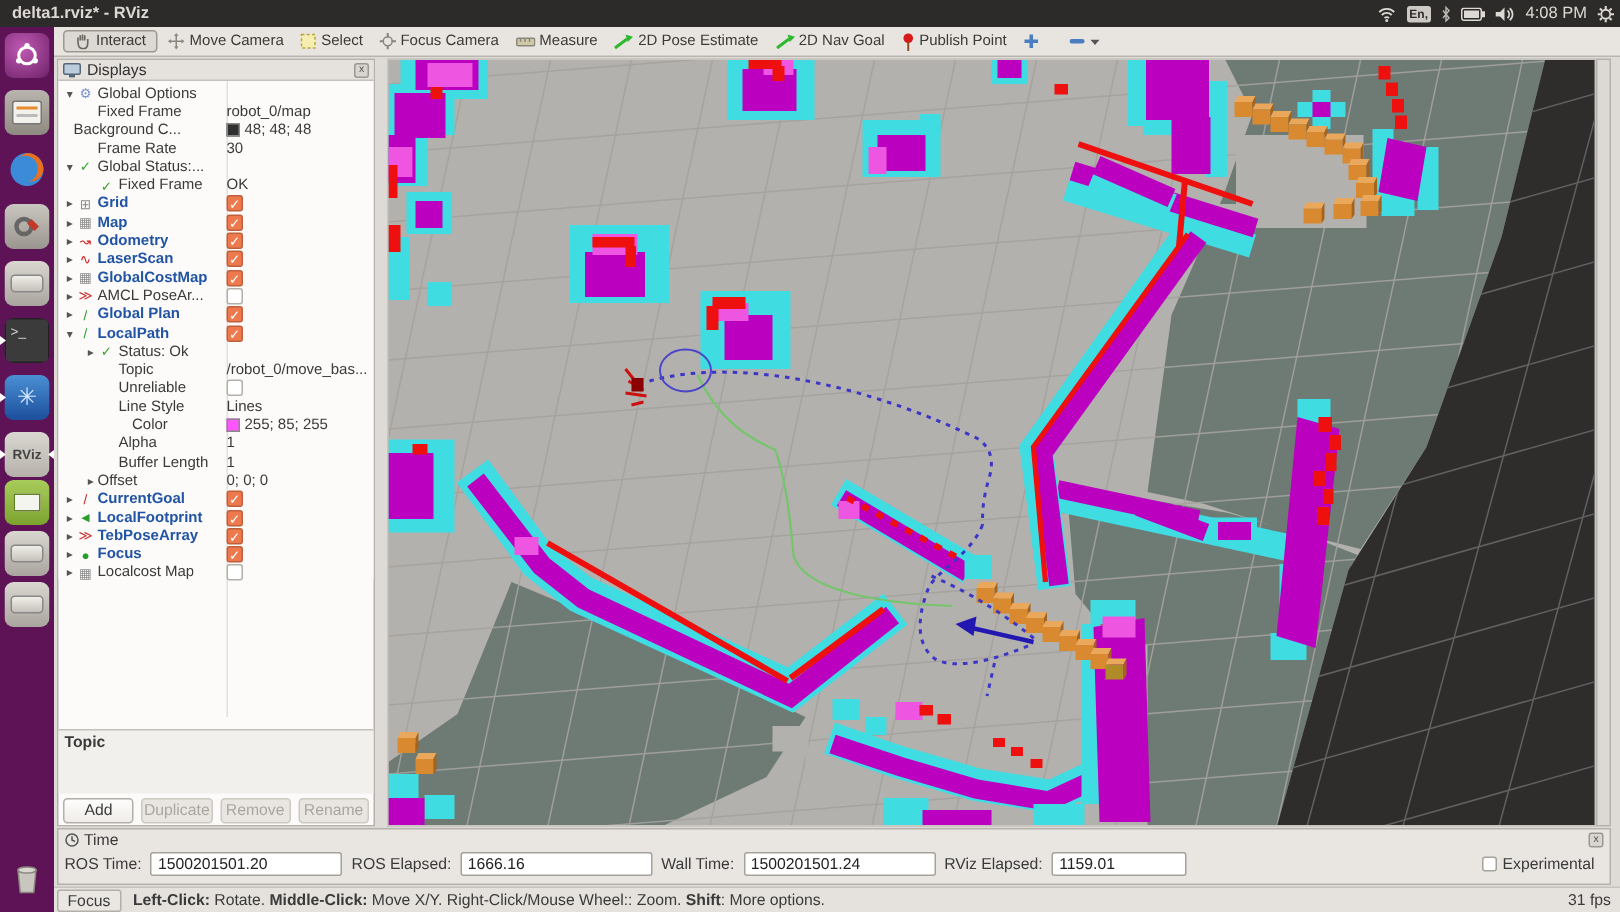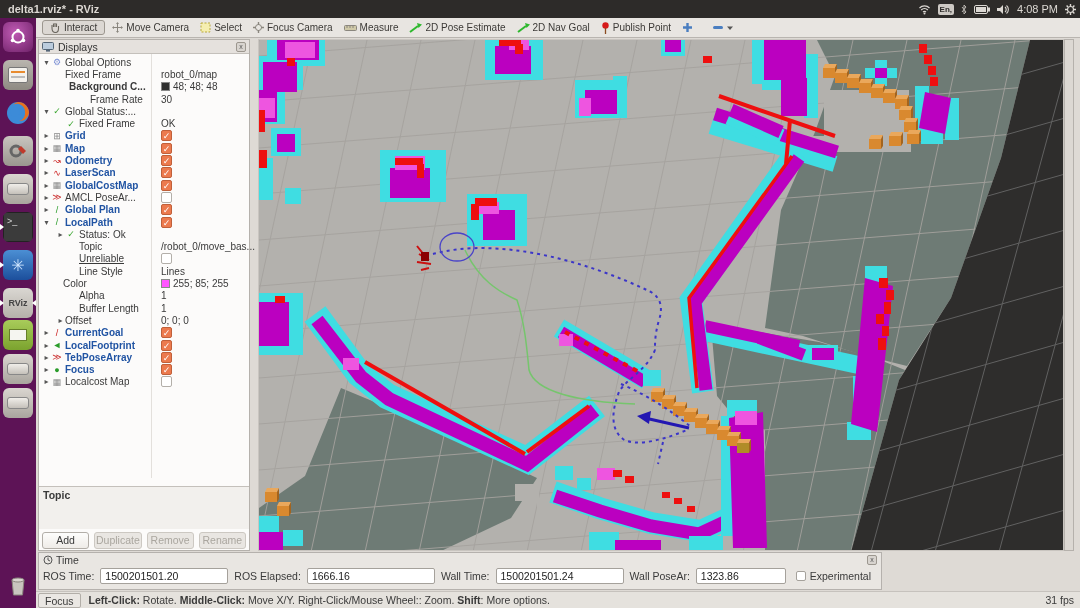--- a/index.html
+++ b/index.html
@@ -23,36 +23,36 @@
   .tbtn { display:flex; align-items:center; gap:3px; padding:1px 4px; margin-left:3px; white-space:nowrap; }
   .tbtn.pressed { border:1px solid #9c978f; border-radius:3px; background:#dcd8d3; padding:1px 7px; margin-left:6px; }
   #displays { position:absolute; left:2px; top:21px; width:212px; height:512px; background:#fcfbfa; border:1px solid #b5b1ac; }
   #dheader { height:14px; background:#e5e1dd; border-bottom:1px solid #c4c0bb; display:flex; align-items:center; font-size:10.5px; color:#333; }
   #dheader .dtitle { margin-left:4px; }
   #dheader .dclose { margin-left:auto; margin-right:3px; width:10px; height:10px; border:1px solid #9c978f; border-radius:2px; background:#d8d4cf; font-size:7px; line-height:8px; text-align:center; color:#555; }
   #dtree { position:relative; width:100%; height:332px; background:#fcfbfa; }
   .colsep { position:absolute; left:112px; top:0; width:1px; height:424px; background:#e3e0dc; }
   .trow { position:absolute; left:0; width:100%; height:12.3px; font-size:10px; color:#3a3a3a; display:flex; align-items:center; }
   .trow .lab { display:flex; align-items:center; white-space:nowrap; overflow:hidden; }
-  .trow .val { position:absolute; left:122px; display:flex; align-items:center; gap:3px; white-space:nowrap; }
+  .trow .val { position:absolute; left:112px; display:flex; align-items:center; gap:3px; white-space:nowrap; }
   .exp { width:9px; font-size:8px; color:#555; text-align:center; flex:none; }
   .ticon { width:12px; font-size:9px; text-align:center; flex:none; margin-right:2px; }
   .bluename { color:#2154a3; font-weight:bold; }
   .chk { width:11px; height:11px; border-radius:2px; font-size:9px; line-height:11px; text-align:center; }
   .chk.on { background:#ec7a4e; color:#fff; border:1px solid #c0603a; }
   .chk.off { background:#fff; border:1px solid #b3afa9; }
   .swatch { width:9px; height:9px; display:inline-block; border:1px solid #888; }
   #dhelp { position:absolute; left:0; top:446px; width:210px; height:43px; background:#f2f0ed; border-top:1px solid #c4c0bb; font-size:10.5px; color:#3a3a3a; padding:2px 4px; }
   #dhelp b { display:block; }
   #dbuttons { position:absolute; left:0; top:492px; width:210px; display:flex; gap:5px; padding:0 3px; }
   .pbtn { flex:1; height:17px; font-size:10.5px; text-align:center; line-height:15px; border:1px solid #b2aea8; border-radius:3px; background:linear-gradient(#fdfdfc,#efece8); color:#3a3a3a; }
   .pbtn.dis { color:#aaa69f; border-color:#ccc8c2; background:#e9e6e2; }
   #viewport { position:absolute; left:222px; top:21px; width:806px; height:512px; border:1px solid #c9c5c0; overflow:hidden; background:#b3b1ad; }
   #vscroll { position:absolute; left:1028px; top:21px; width:10px; height:512px; background:#dcd8d3; border:1px solid #b5b1ac; }
-  #timepanel { position:absolute; left:2px; top:534px; width:844px; height:38px; background:#e9e6e2; border:1px solid #b5b1ad; font-size:10.5px; color:#3a3a3a; }
+  #timepanel { position:absolute; left:2px; top:534px; width:1036px; height:38px; background:#e9e6e2; border:1px solid #b5b1ad; font-size:10.5px; color:#3a3a3a; }
   #theader { height:13px; display:flex; align-items:center; padding:0 4px; }
   #theader .tclose { margin-left:auto; width:10px; height:10px; border:1px solid #9c978f; border-radius:2px; background:#d8d4cf; font-size:7px; line-height:8px; text-align:center; color:#555; }
   #tfields { display:flex; align-items:center; gap:6px; padding:2px 4px; }
   .tinput { height:16px; background:#fff; border:1px solid #a5a19b; border-radius:2px; padding:0 4px; font-size:10.5px; line-height:15px; color:#222; }
   #tfields .explabel { display:flex; align-items:center; gap:4px; margin-left:auto; margin-right:6px; }
   .cb { width:10px; height:10px; background:#fff; border:1px solid #a5a19b; border-radius:2px; }
   #statusbar { position:absolute; left:0; top:573px; width:1044px; height:17px; background:#e5e2dd; border-top:1px solid #c6c2bd;
                display:flex; align-items:center; font-size:10.5px; color:#3a3a3a; }
   #resetbtn { margin-left:2px; padding:0 6px; height:15px; line-height:14px; border:1px solid #b2aea8; border-radius:2px; background:#eae7e3; }
   #stattext { margin-left:8px; white-space:nowrap; }
@@ -267,30 +267,30 @@
         <div class="trow" style="top: 14.3px;">
           <span class="lab" style="padding-left: 17px;">
             <span class="exp"></span>
             <span class="">Fixed Frame</span>
           </span>
           <span class="val">
             <span>robot_0/map</span>
           </span>
         </div>
         <div class="trow" style="top: 26.6px;">
-          <span class="lab" style="padding-left: 21px; font-weight: bold;">
+          <span class="lab" style="padding-left: 1px;">
             <span class="exp"></span>
             <span class="">Background C...</span>
           </span>
           <span class="val">
             <span class="swatch" style="background:#303030"></span>
             <span>48; 48; 48</span>
           </span>
         </div>
-        <div class="trow" style="top: 38.9px; padding-left: 25px;">
+        <div class="trow" style="top: 38.9px;">
           <span class="lab" style="padding-left: 17px;">
             <span class="exp"></span>
             <span class="">Frame Rate</span>
           </span>
           <span class="val">
             <span>30</span>
           </span>
         </div>
         <div class="trow" style="top: 51.2px;">
           <span class="lab" style="padding-left: 3px;">
@@ -400,40 +400,40 @@
         </div>
         <div class="trow" style="top: 186.5px;">
           <span class="lab" style="padding-left: 31px;">
             <span class="exp"></span>
             <span class="">Topic</span>
           </span>
           <span class="val">
             <span>/robot_0/move_bas...</span>
           </span>
         </div>
-        <div class="trow" style="top: 198.8px; text-decoration: underline;">
+        <div class="trow" style="top: 198.8px;">
           <span class="lab" style="padding-left: 31px;">
             <span class="exp"></span>
             <span class="">Unreliable</span>
           </span>
           <span class="val">
             <span class="chk off"></span>
           </span>
         </div>
         <div class="trow" style="top: 211.1px;">
           <span class="lab" style="padding-left: 31px; justify-content: center;">
             <span class="exp"></span>
             <span class="">Line Style</span>
           </span>
           <span class="val">
             <span>Lines</span>
           </span>
         </div>
         <div class="trow" style="top: 223.4px;">
-          <span class="lab" style="padding-left: 15px;">
+          <span class="lab" style="padding-left: 40px;">
             <span class="exp"></span>
             <span class="">Color</span>
           </span>
           <span class="val">
             <span class="swatch" style="background:#ff55ff"></span>
             <span>255; 85; 255</span>
           </span>
         </div>
         <div class="trow" style="top: 235.7px;">
           <span class="lab" style="padding-left: 31px;">
@@ -808,22 +808,22 @@
       <span>Time</span>
       <span class="tclose">x</span>
     </div>
     <div id="tfields">
       <span>ROS Time:</span>
         <span class="tinput" style="width: 128px;">1500201501.20</span>
         <span>ROS Elapsed:</span>
         <span class="tinput" style="width: 128px;">1666.16</span>
         <span>Wall Time:</span>
         <span class="tinput" style="width: 128px;">1500201501.24</span>
-        <span>Wall PoseAr:</span>
-        <span class="tinput" style="width: 90px;">1323.86</span>
+        <span>RViz Elapsed:</span>
+        <span class="tinput" style="width: 90px;">1159.01</span>
         <span class="explabel">
         <span class="cb"></span>
         <span>Experimental</span>
       </span>
     </div>
   </div>
   <div id="statusbar">
     <span id="resetbtn">Focus</span>
     <span id="stattext"><span style="font-weight: bold;">Left-Click:</span><span> Rotate.  </span><span style="font-weight: bold;">Middle-Click:</span><span> Move X/Y.  </span><span style="font-weight: normal;">Right-Click/Mouse Wheel:</span><span>: Zoom.  </span><span style="font-weight: bold;">Shift</span><span>: More options.</span></span>
     <span id="fps">31 fps</span>

